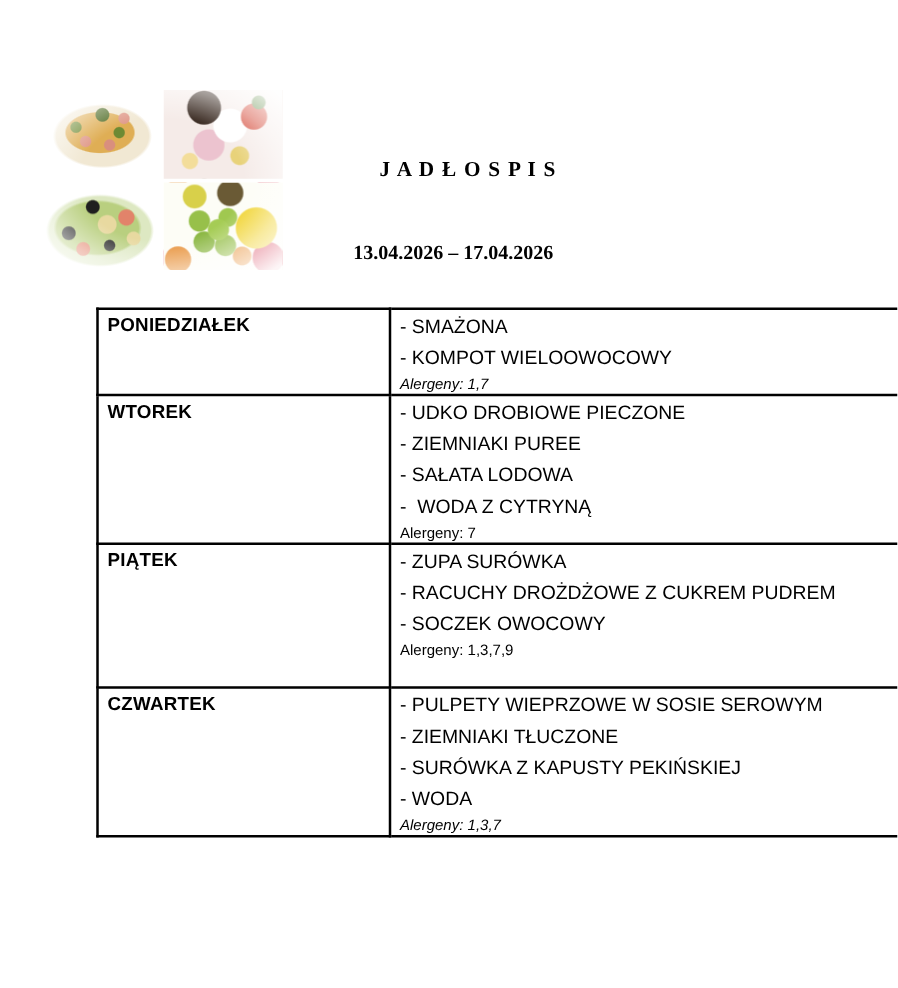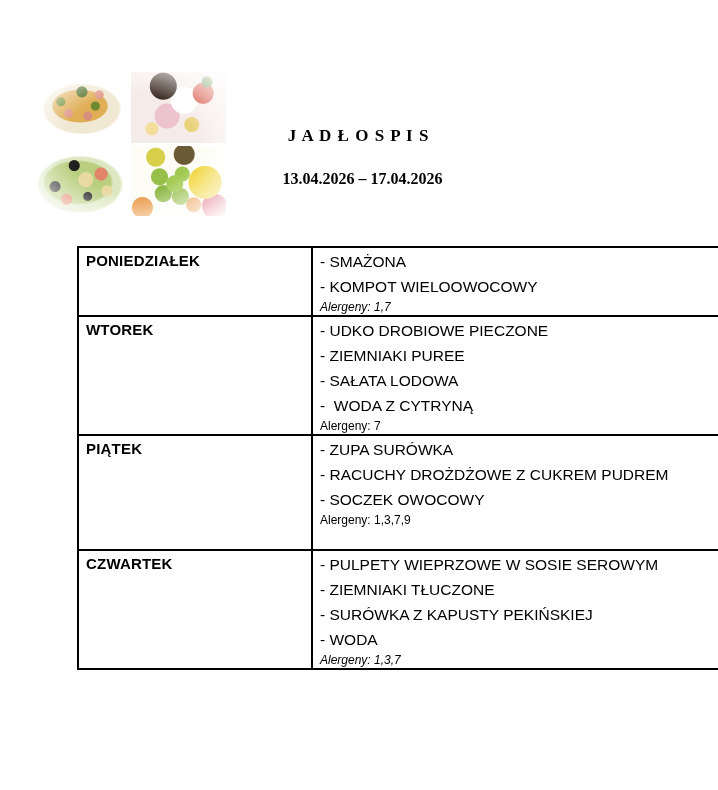--- a/index.html
+++ b/index.html
@@ -81,31 +81,31 @@
     background: radial-gradient(ellipse at 50% 50%,
       rgba(255,255,255,0) 48%,
       rgba(255,255,255,0.55) 72%,
       rgba(255,255,255,0.95) 96%);
     pointer-events: none;
   }
 
   
   .title {
     position: absolute;
-    left: 236px; top: 126px; width: 245px;
+    left: 252px; top: 126px; width: 245px;
     text-align: center;
     font-family: "Liberation Serif", "DejaVu Serif", serif;
     font-weight: bold;
     font-size: 17px;
     letter-spacing: 1px;
     white-space: nowrap;
   }
   .date-range {
     position: absolute;
-    left: 240px; top: 170px; width: 245px;
+    left: 240px; top: 194px; width: 245px;
     text-align: center;
     font-family: "Liberation Serif", "DejaVu Serif", serif;
     font-weight: bold;
     font-size: 16px;
     white-space: nowrap;
   }
 
   
   table.menu {
     position: absolute;

